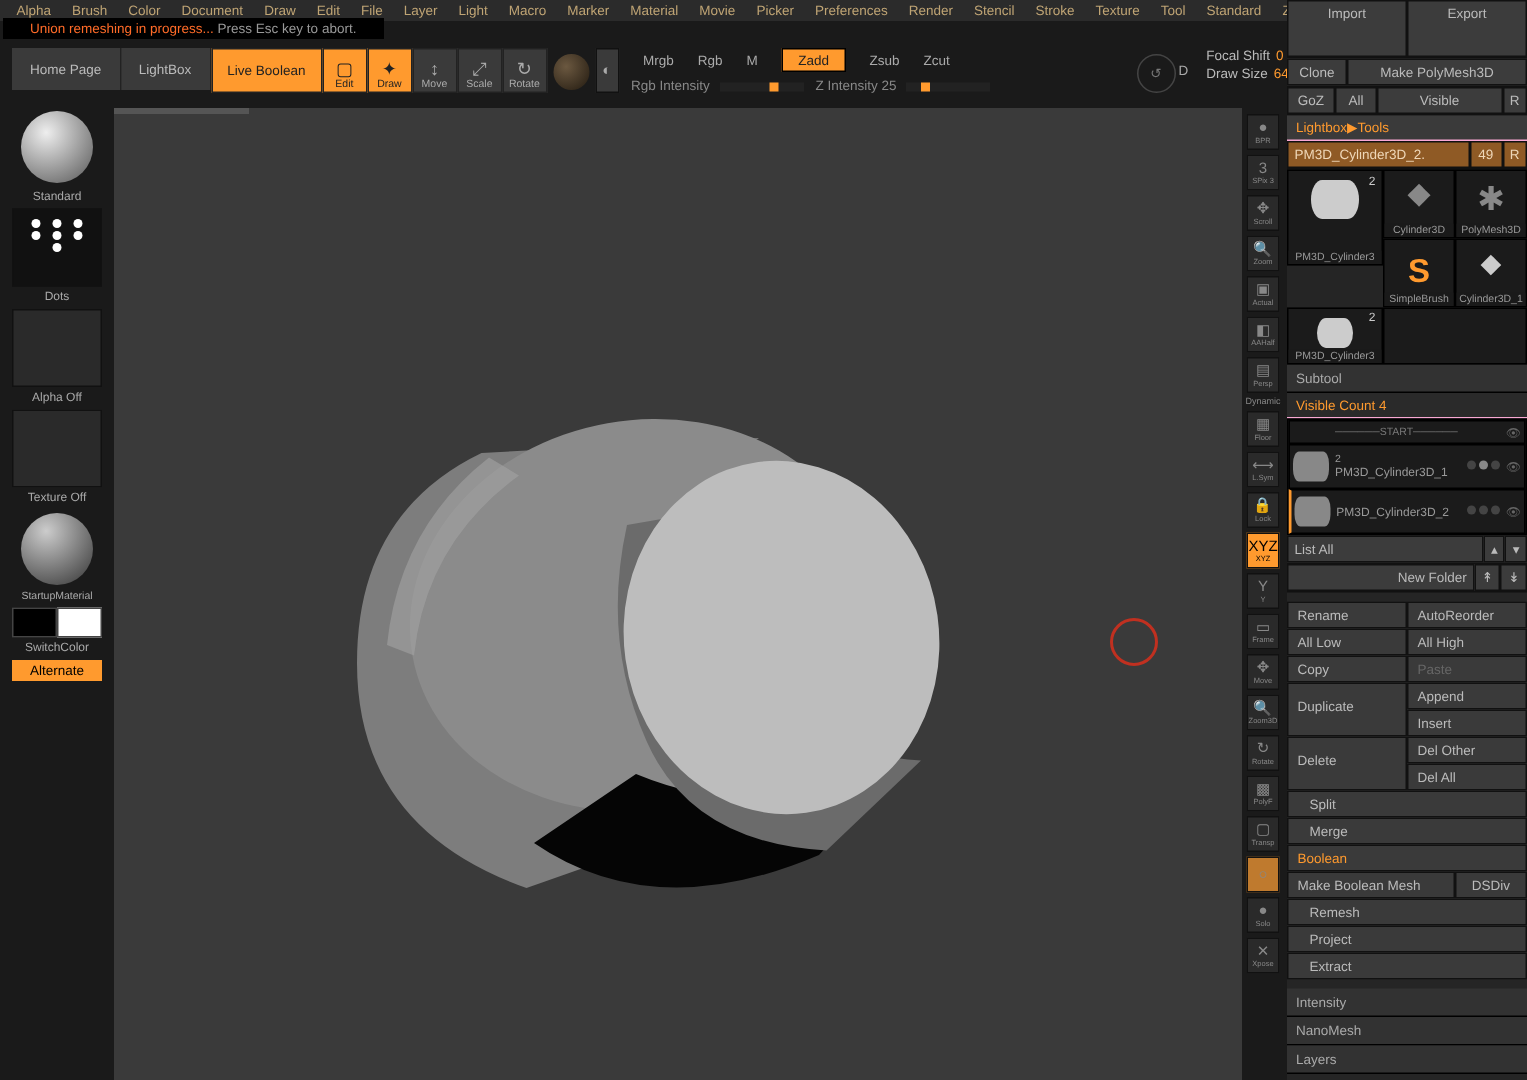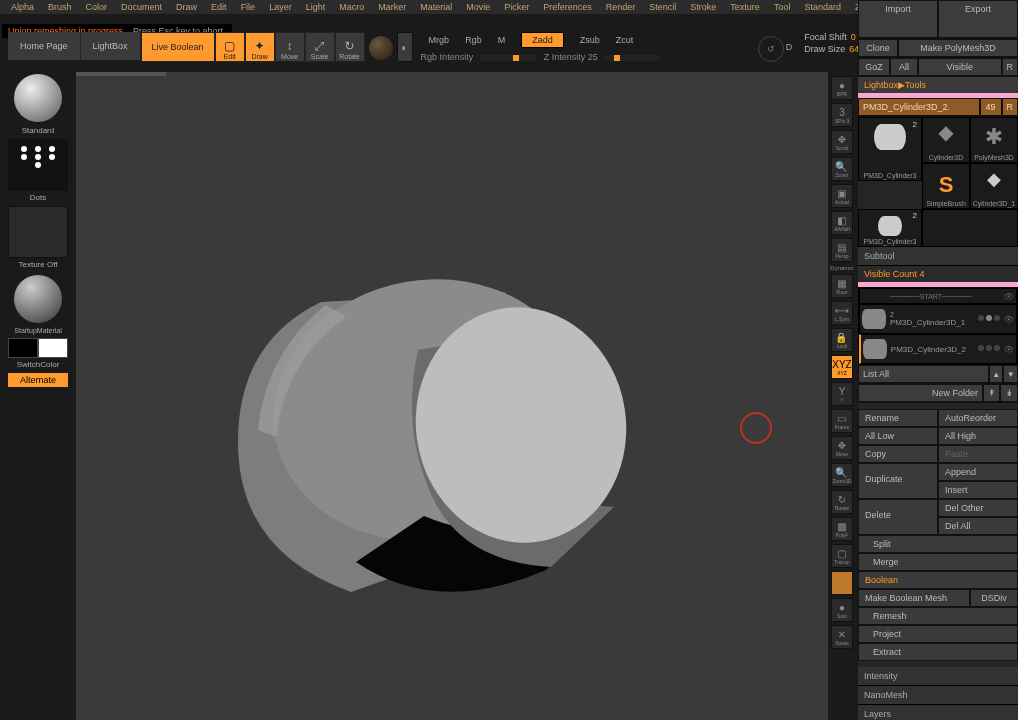--- a/index.html
+++ b/index.html
@@ -1,21 +1,21 @@
 <!DOCTYPE html>
 <html><head>
   <meta charset="utf-8">
   <style>
     * { margin:0; padding:0; box-sizing:border-box; font-family: Arial, sans-serif; }
     body { background:#1a1a1a; color:#9a9a9a; width:1018px; height:720px; overflow:hidden; font-size:9px; position:relative; user-select:none; }
     
     .menubar { display:flex; gap:0; background:#2b2b2b; height:14px; align-items:center; padding:0 4px; }
     .menubar span { color:#bfa474; padding:0 7px; cursor:pointer; font-size:9px; }
     
-    .statusbar { background:#000; color:#ff6b28; height:14px; display:inline-block; padding:2px 6px; font-size:9px; position:absolute; top:24px; left:2px; }
+    .statusbar { background:#000; color:#ff6b28; height:14px; display:inline-block; padding:2px 18px; font-size:9px; position:absolute; top:12px; left:2px; }
     .statusbar .gray { color:#999; }
     
     .toolrow { position:absolute; top:32px; left:8px; right:0; display:flex; align-items:flex-start; }
     .homebox { background:#3a3a3a; color:#bbb; padding:9px 12px; font-size:9px; border-right:1px solid #222; }
     .live { background:#ff9a2e; color:#222; padding:9px 10px; font-size:9px; border:1px solid #222; }
     .modeicon { width:30px; height:30px; background:#ff9a2e; color:#222; display:flex; flex-direction:column; align-items:center; justify-content:center; font-size:8px; border:1px solid #222; padding-top:6px; }
     .modeicon.dark { background:#3a3a3a; color:#aaa; }
     .modeicon .glyph { font-size:12px; line-height:10px; }
     .modeicon .lbl { font-size:7px; margin-top:2px; }
     .matcircle { width:24px; height:24px; border-radius:50%; background:radial-gradient(circle at 35% 35%, #6b5840, #221a10); margin:4px; }
@@ -48,21 +48,21 @@
     .railbtn.orange { background:#ff9a2e; color:#000; }
     .railbtn .g { font-size:10px; }
     
     .rightpanel { position:absolute; right:0; top:0; width:160px; background:#252525; height:720px; overflow:hidden; font-size:9px; color:#aaa;}
     .rowbtns { display:flex; border-bottom:1px solid #111; }
     .pbtn { flex:1; background:#3c3c3c; padding:3px 4px; border:1px solid #111; text-align:center; font-size:9px; color:#bbb; }
     .pbtn.small { flex:0 0 28px; }
     .pbtn.tiny { flex:0 0 14px; }
     .pbtn.half { flex:1; }
     .pbtn.orange { background:#8f5a25; color:#efd7b8; }
-    .rowline { background:#3a3a3a; padding:3px 6px; border-bottom:5px solid #f9a8d4; }
+    .rowline { background:#3a3a3a; padding:3px 6px; border-bottom:1px solid #f9a8d4; }
     .orange-text { color:#ff9a2e; }
     .toolsgrid { display:flex; flex-wrap:wrap; }
     .toolcell { width:60px; height:60px; background:#1b1b1b; border:1px solid #000; position:relative; text-align:center; font-size:7px; color:#999; }
     .toolcell .nm { position:absolute; bottom:0; left:0; right:0; background:#1a1a1a; padding:1px; }
     .cyl { width:32px; height:26px; background:#ccc; border-radius:8px/14px; margin:6px auto; }
     .star { font-size:22px; color:#888; display:block; margin-top:6px; }
     .ssvg { font-size:22px; color:#ff9a2e; display:block; margin-top:8px; font-weight:bold; }
     .smcyl { width:24px; height:20px; background:#ccc; border-radius:6px/10px; margin:6px auto; }
     .half { height:38px; }
     .subtooltitle { background:#323232; padding:4px 6px; border-bottom:1px solid #000; }
@@ -205,20 +205,24 @@
           <b></b>
           <b></b>
           <b></b>
           <b></b>
         </div>
     </div>
     <div class="lbltext">Dots</div>
   </div>
   <div>
       <div class="thumb"></div>
+      <div class="lbltext">Alpha Off</div>
+    </div>
+  <div>
+      <div class="thumb"></div>
       <div class="lbltext">Texture Off</div>
     </div>
   <div>
       <div class="matball"></div>
       <div class="lbltext" style="font-size:7px">StartupMaterial</div>
     </div>
   <div>
     <div class="swatch2">
         <div style="background:#000"></div>
         <div style="background:#fff"></div>

